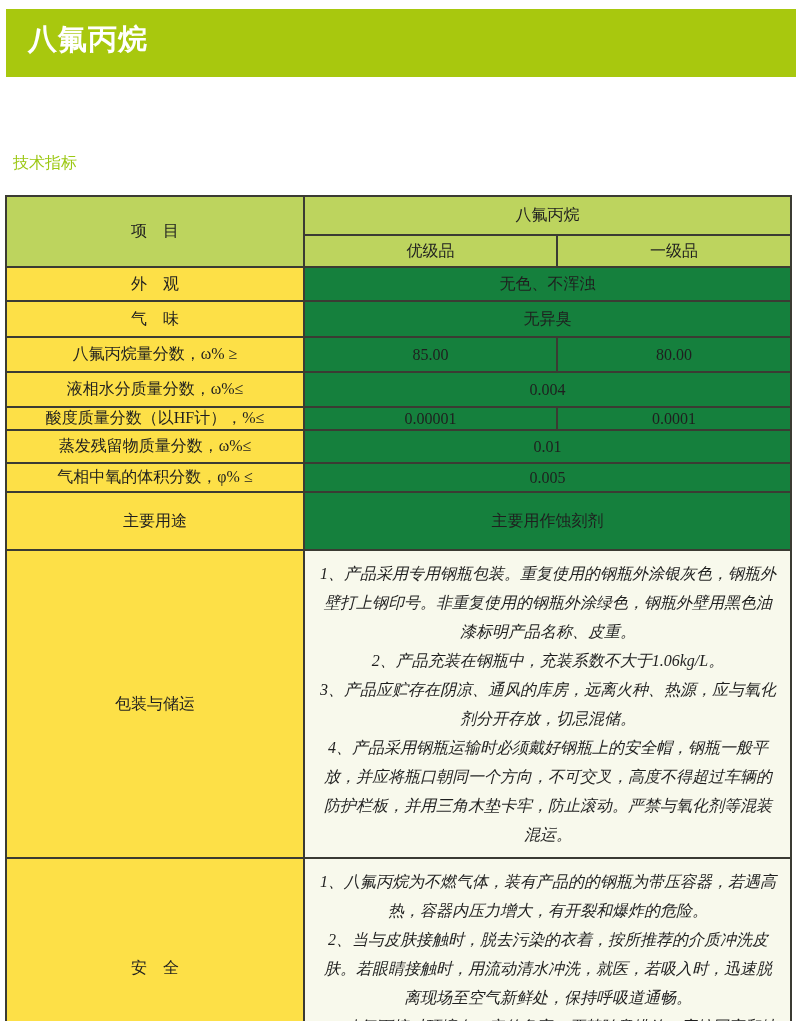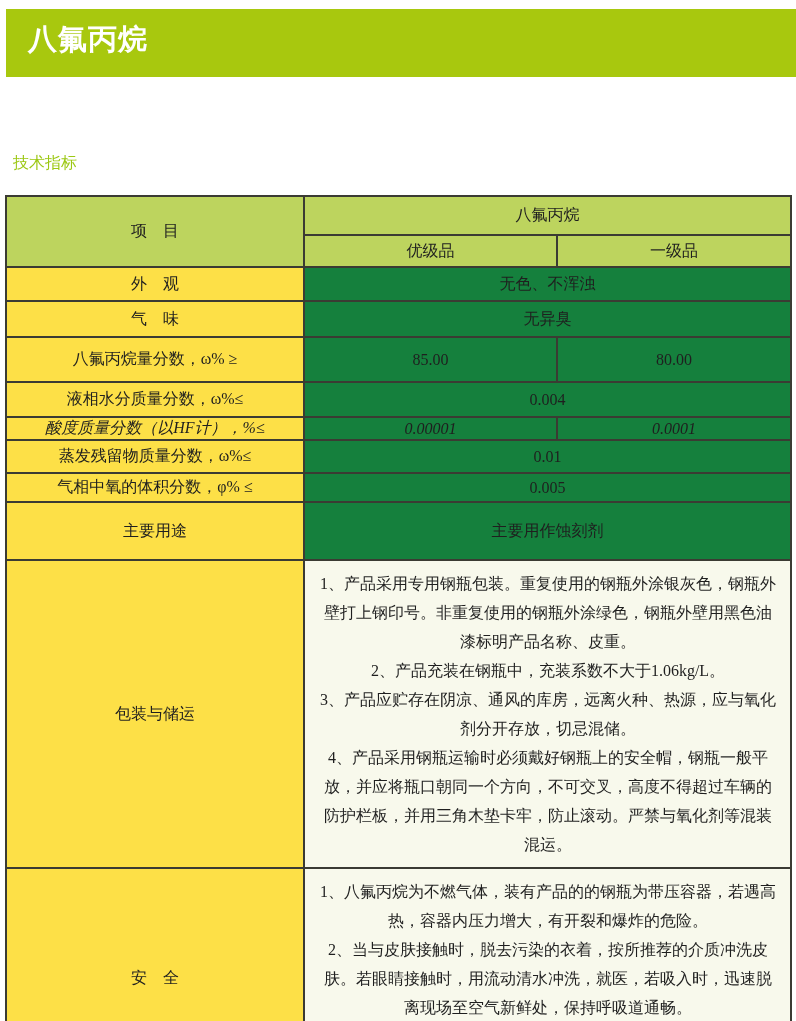--- a/index.html
+++ b/index.html
@@ -36,29 +36,30 @@
   }
   td.hdr  { background:#bdd45e; }
   td.lbl  { background:#fde047; }
   td.val  { background:#15803d; }
   td.text-cell {
     background:#f8f9ec;
     text-align:left; vertical-align:middle;
     padding:8px 12px 8px 13px;
     line-height:29px;
     white-space:pre-line;
+    font-style:italic;
   }
 
   tr.r-h1 { height:39px; }
   tr.r-h2 { height:32px; }
   tr.r-appearance { height:34px; }
   tr.r-odor { height:36px; }
-  tr.r-assay { height:45px;margin-top:12px; }
+  tr.r-assay { height:35px;margin-top:12px; }
   tr.r-water { height:35px;margin-top:44px; }
-  tr.r-acidity { height:22px;font-style:italic; }
+  tr.r-acidity { height:22px; }
   tr.r-residue { height:33px;padding-left:40px; }
   tr.r-oxygen { height:29px; }
   tr.r-usage { height:58px; }
   tr.r-packaging { height:258px; }
   tr.r-safety { height:181px; }
 </style>
 </head>
 <body>
 
 <div class="title-bar">

